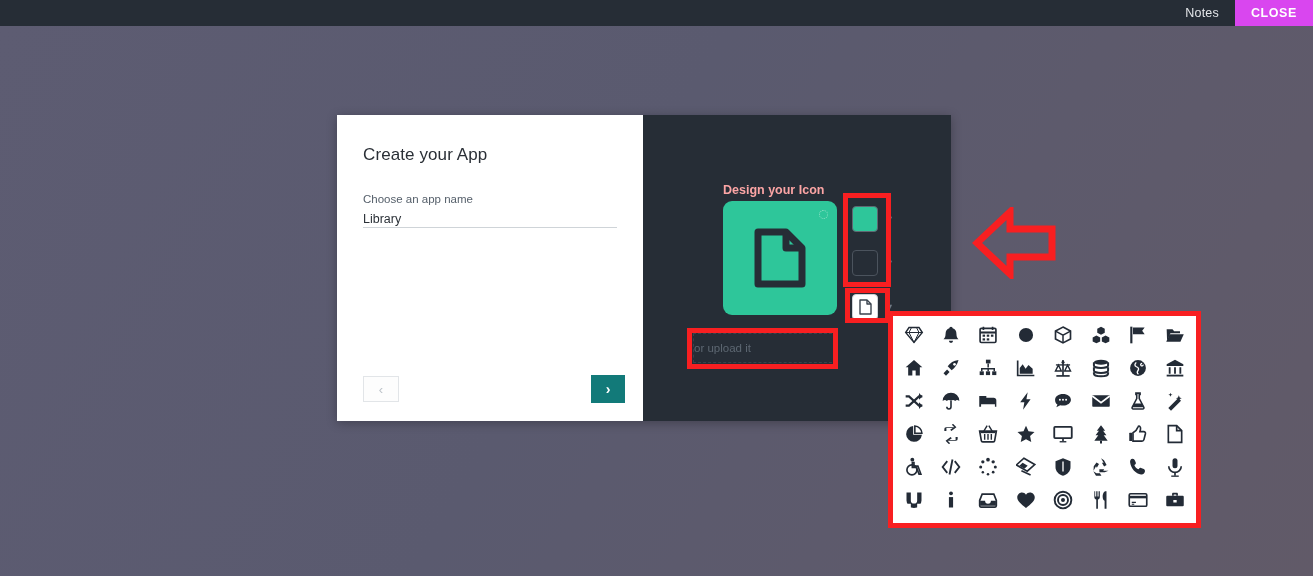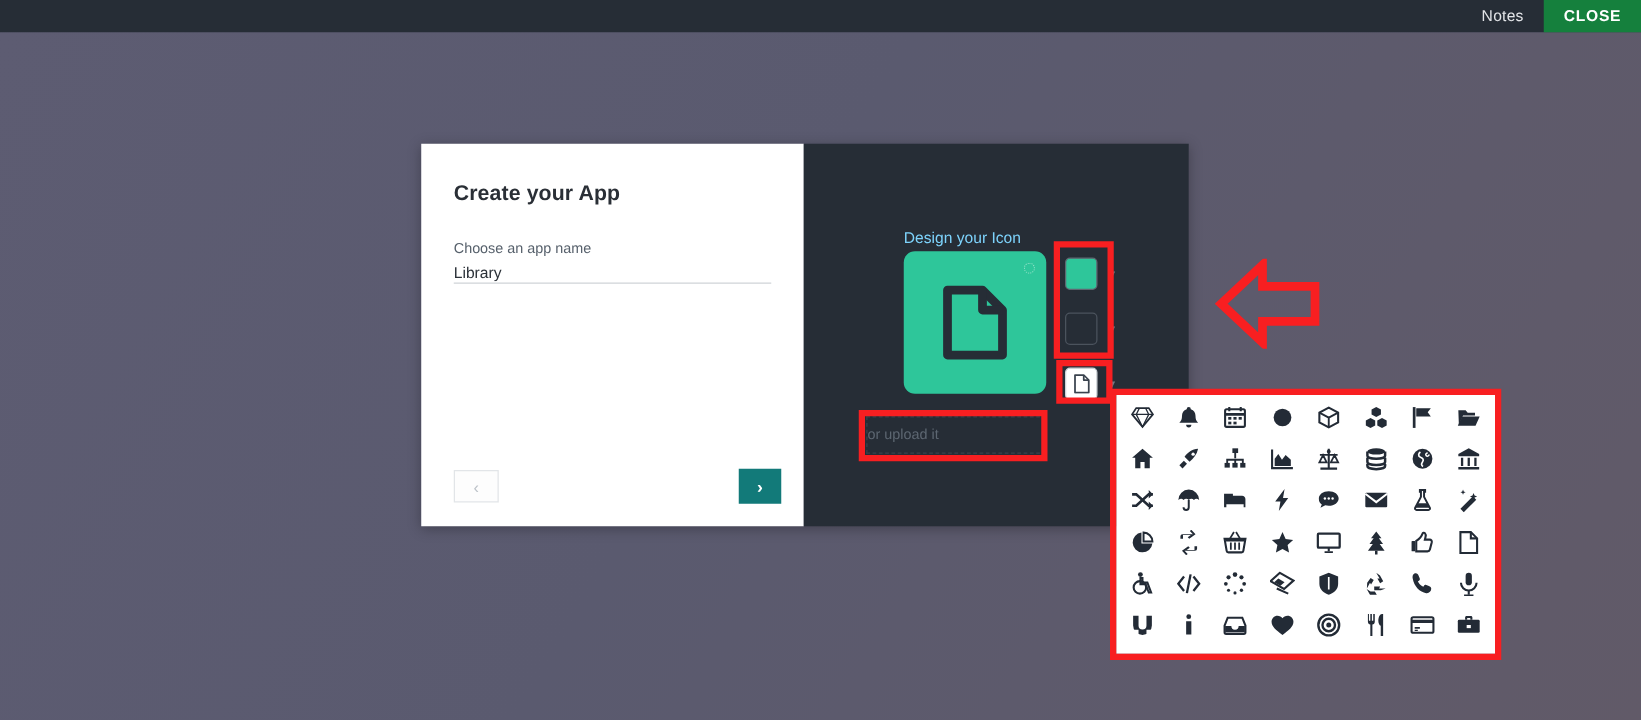--- a/index.html
+++ b/index.html
@@ -21,21 +21,21 @@
   }
   .topbar-notes {
     display: flex; align-items: center;
     padding: 0 16px;
     color: #e3e5e8; font-size: 12.5px;
     letter-spacing: .2px;
   }
   .topbar-close {
     display: flex; align-items: center;
     padding: 0 16px;
-    background: #15803d;
+    background: #d946ef;
     color: #ffffff; font-size: 12.5px; font-weight: bold;
     letter-spacing: .6px;
   }
 
   
   .desktop {
     position: absolute; top: 26px; left: 0;
     width: 1313px; height: 550px;
     background: linear-gradient(120deg, #5d5c72 0%, #5a5a6f 45%, #615a68 100%);
   }
@@ -47,21 +47,21 @@
     display: flex;
     box-shadow: 0 2px 10px rgba(0,0,0,.28);
   }
   .wiz-left {
     width: 306px; height: 306px;
     background: #ffffff;
     position: relative;
     padding: 30px 26px 0 26px;
   }
   .wiz-title {
-    font-size: 17px; color: #2a2f36; font-weight: bold;
+    font-size: 17px; color: #2a2f36; font-weight: normal;
     letter-spacing: .1px;
   }
   .field { margin-top: 28px; }
   .field-label {
     font-size: 11.5px; color: #56606b; display: block;
     margin-bottom: 4px;
   }
   .field-input {
     width: 254px;
     border: none; border-bottom: 1px solid #cfd4d8;
@@ -89,21 +89,21 @@
     cursor: pointer;
   }
 
   .wiz-right {
     width: 308px; height: 306px;
     background: #262d36;
     position: relative;
   }
   .design-title {
     position: absolute; left: 80px; top: 68px;
-    color: #7dd3fc; font-size: 12.5px; font-weight: normal;
+    color: #fca5a5; font-size: 12.5px; font-weight: bold;
   }
   .icon-preview {
     position: absolute; left: 80px; top: 86px;
     width: 114px; height: 114px;
     border-radius: 9px;
     background: #2ec69a;
     display: flex; align-items: center; justify-content: center;
   }
   .preview-dot {
     position: absolute; width: 9px; height: 9px;

